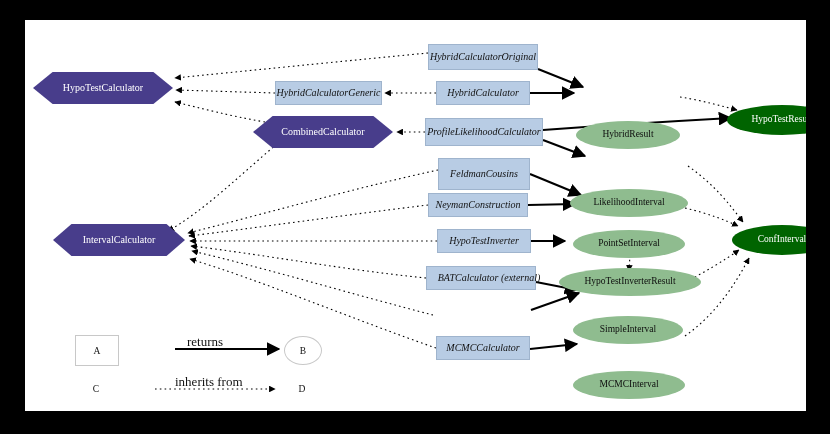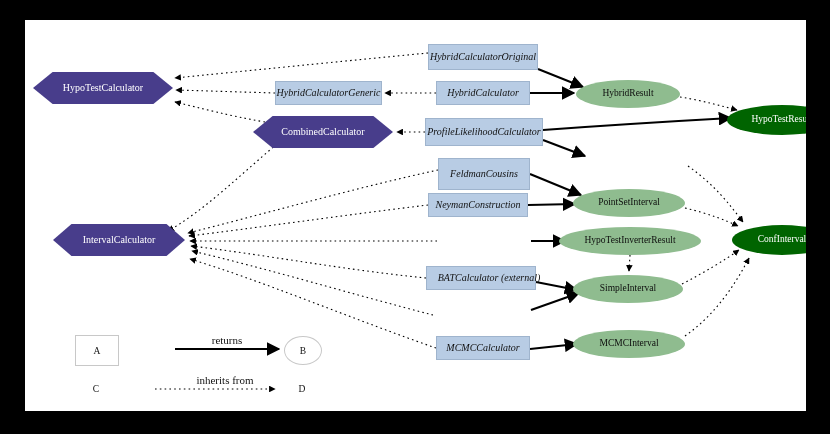--- a/index.html
+++ b/index.html
@@ -67,20 +67,21 @@
   }
   .node-hex .lbl {
     position: relative;
     z-index: 2;
   }
   .node-ell-light {
     background: #8fbc8f;
     border-radius: 50%;
     color: #0d0d0d;
     font-size: 9.5px;
+    margin-top: 41px;
   }
   .node-ell-dark {
     background: #006400;
     border-radius: 50%;
     color: #ffffff;
     font-size: 9.5px;
   }
   .legend-box {
     position: absolute;
     background: #ffffff;
@@ -106,22 +107,22 @@
     position: absolute;
     color: #111111;
     font-size: 9.5px;
     display: flex;
     align-items: center;
     justify-content: center;
   }
   .edge-label {
     position: absolute;
     color: #111111;
-    font-size: 11px;
-    text-align: center;
+    font-size: 13px;
+    text-align: left;
   }
 </style>
 </head>
 <body>
 
 <div id="frame">
   <div id="canvas">
 
     <svg id="edges" viewBox="0 0 781 391" width="781" height="391">
       <defs>
@@ -187,24 +188,26 @@
       <span class="hexshape"></span>
       <span class="lbl">IntervalCalculator</span>
     </div>
 
     <div class="node node-box" style="left:403px; top:24px;  width:110px; height:26px;">HybridCalculatorOriginal</div>
     <div class="node node-box" style="left:250px; top:61px;  width:107px; height:24px;">HybridCalculatorGeneric</div>
     <div class="node node-box" style="left:411px; top:61px;  width:94px;  height:24px;">HybridCalculator</div>
     <div class="node node-box" style="left:400px; top:98px;  width:118px; height:28px;">ProfileLikelihoodCalculator</div>
     <div class="node node-box" style="left:413px; top:138px; width:92px;  height:32px;">FeldmanCousins</div>
     <div class="node node-box" style="left:403px; top:173px; width:100px; height:24px;">NeymanConstruction</div>
+    <div class="node node-box" style="left:412px; top:209px; width:94px;  height:24px;">HypoTestInverter</div>
     <div class="node node-box" style="left:401px; top:246px; width:110px; height:24px;padding-left:16px;">BATCalculator (external)</div>
     <div class="node node-box" style="left:411px; top:316px; width:94px;  height:24px;">MCMCCalculator</div>
 
     <div class="node node-ell-light" style="left:551px; top:60px;  width:104px; height:28px;">HybridResult</div>
+    <div class="node node-ell-light" style="left:545px; top:128px; width:118px; height:28px;">LikelihoodInterval</div>
     <div class="node node-ell-light" style="left:548px; top:169px; width:112px; height:28px;">PointSetInterval</div>
     <div class="node node-ell-light" style="left:534px; top:207px; width:142px; height:28px;">HypoTestInverterResult</div>
     <div class="node node-ell-light" style="left:548px; top:255px; width:110px; height:28px;">SimpleInterval</div>
     <div class="node node-ell-light" style="left:548px; top:310px; width:112px; height:28px;">MCMCInterval</div>
 
     <div class="node node-ell-dark" style="left:702px; top:85px;  width:110px; height:30px;">HypoTestResult</div>
     <div class="node node-ell-dark" style="left:707px; top:205px; width:100px; height:30px;">ConfInterval</div>
 
     <div class="legend-box" style="left:50px; top:315px; width:42px; height:29px;">A</div>
     <div class="edge-label" style="left:162px; top:314px; width:80px;">returns</div>

